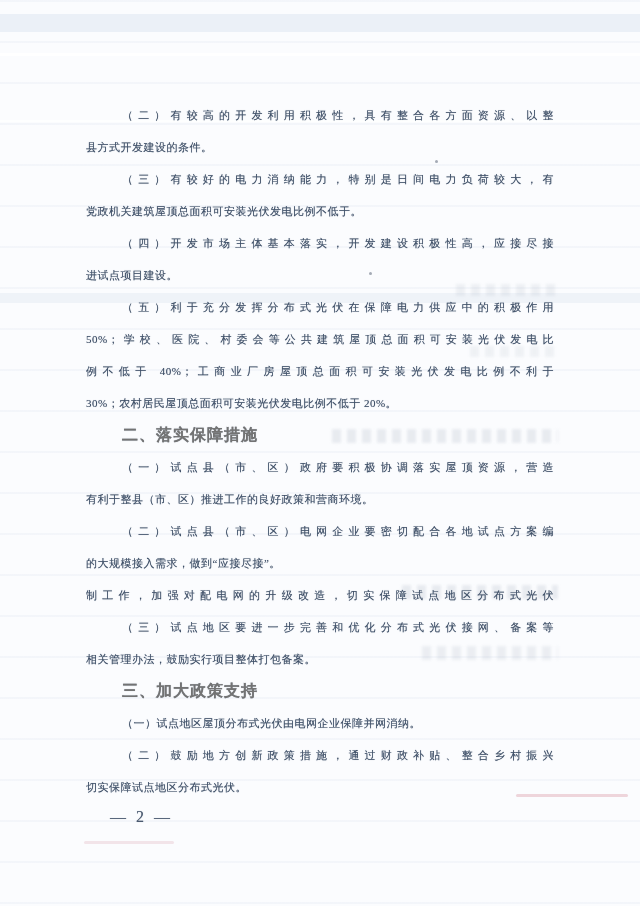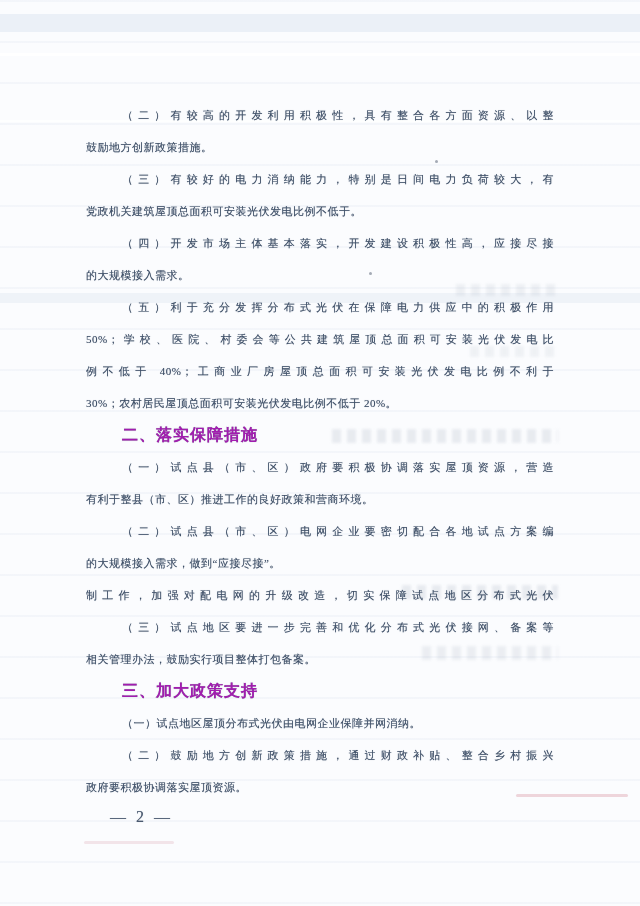--- a/index.html
+++ b/index.html
@@ -50,21 +50,21 @@
     font-size:11px;letter-spacing:0.5px;
     color:#3f5068;
     text-shadow:0 0 0.7px rgba(63,80,104,0.55);
     text-align:left;
   }
   .ln.fill{text-align:justify;text-align-last:justify;}
   .ln.ind{text-indent:36px;}
   .ln.head{
     font-family:"Liberation Sans","DejaVu Sans",sans-serif;
     font-weight:bold;font-size:16px;letter-spacing:1px;
-    color:#a21caf;text-shadow:0 0 0.7px rgba(50,68,92,0.6);
+    color:#737373;text-shadow:0 0 0.7px rgba(50,68,92,0.6);
   }
   .page-number{
     position:absolute;left:110px;top:808px;
     font-size:16px;letter-spacing:3px;color:#49596f;
     text-shadow:0 0 0.7px rgba(73,89,111,0.5);
   }
 </style>
 </head>
 <body>
 
@@ -80,38 +80,38 @@
   <div class="smudge m1"></div>
   <div class="smudge m2"></div>
   <div class="smudge m3"></div>
   <div class="smudge m4"></div>
   <div class="smudge m5"></div>
   <div class="dot d1"></div>
   <div class="dot d2"></div>
 
   <div class="content">
     <div class="ln fill ind">（二）有较高的开发利用积极性，具有整合各方面资源、以整</div>
-    <div class="ln end">鼓励地方创新政策措施。</div>
+    <div class="ln end">县方式开发建设的条件。</div>
     <div class="ln fill ind">（三）有较好的电力消纳能力，特别是日间电力负荷较大，有</div>
     <div class="ln end">党政机关建筑屋顶总面积可安装光伏发电比例不低于。</div>
     <div class="ln fill ind">（四）开发市场主体基本落实，开发建设积极性高，应接尽接</div>
-    <div class="ln end">的大规模接入需求。</div>
+    <div class="ln end">进试点项目建设。</div>
     <div class="ln fill ind">（五）利于充分发挥分布式光伏在保障电力供应中的积极作用</div>
     <div class="ln fill">50%；学校、医院、村委会等公共建筑屋顶总面积可安装光伏发电比</div>
     <div class="ln fill">例不低于 40%；工商业厂房屋顶总面积可安装光伏发电比例不利于</div>
     <div class="ln end">30%；农村居民屋顶总面积可安装光伏发电比例不低于 20%。</div>
     <div class="ln head ind">二、落实保障措施</div>
     <div class="ln fill ind">（一）试点县（市、区）政府要积极协调落实屋顶资源，营造</div>
     <div class="ln end">有利于整县（市、区）推进工作的良好政策和营商环境。</div>
     <div class="ln fill ind">（二）试点县（市、区）电网企业要密切配合各地试点方案编</div>
     <div class="ln end">的大规模接入需求，做到“应接尽接”。</div>
     <div class="ln fill">制工作，加强对配电网的升级改造，切实保障试点地区分布式光伏</div>
     <div class="ln fill ind">（三）试点地区要进一步完善和优化分布式光伏接网、备案等</div>
     <div class="ln end">相关管理办法，鼓励实行项目整体打包备案。</div>
     <div class="ln head ind">三、加大政策支持</div>
     <div class="ln end ind">（一）试点地区屋顶分布式光伏由电网企业保障并网消纳。</div>
     <div class="ln fill ind">（二）鼓励地方创新政策措施，通过财政补贴、整合乡村振兴</div>
-    <div class="ln end">政府要积极协调落实屋顶资源。</div>
+    <div class="ln end">切实保障试点地区分布式光伏。</div>
   </div>
 
   <div class="page-number">— 2 —</div>
 
 </div>
 
 </body></html>

